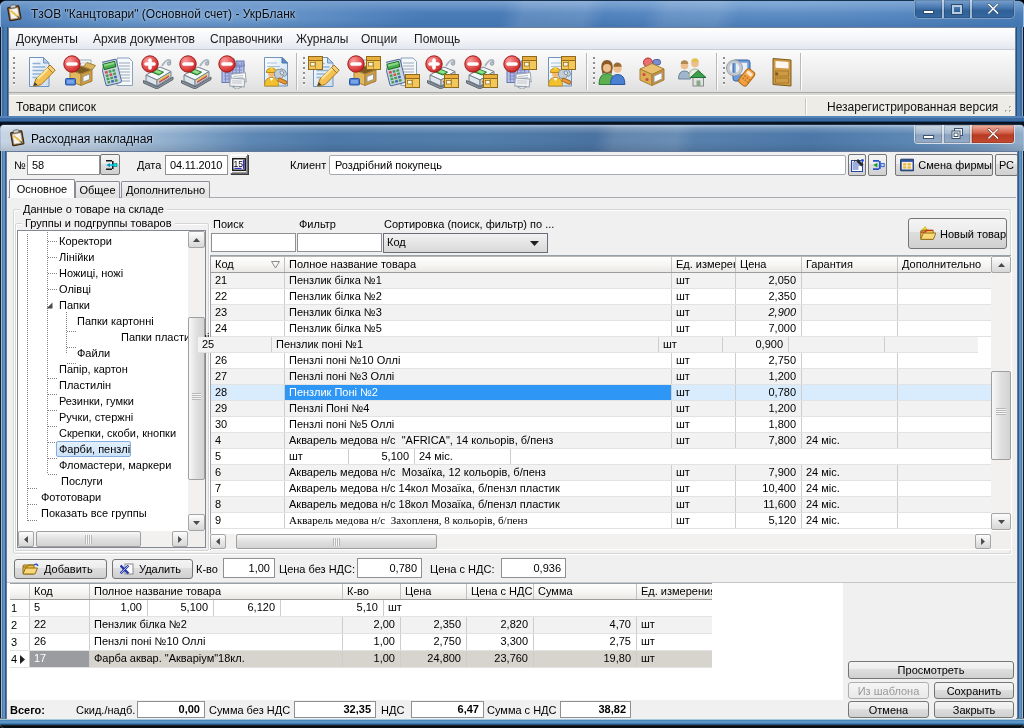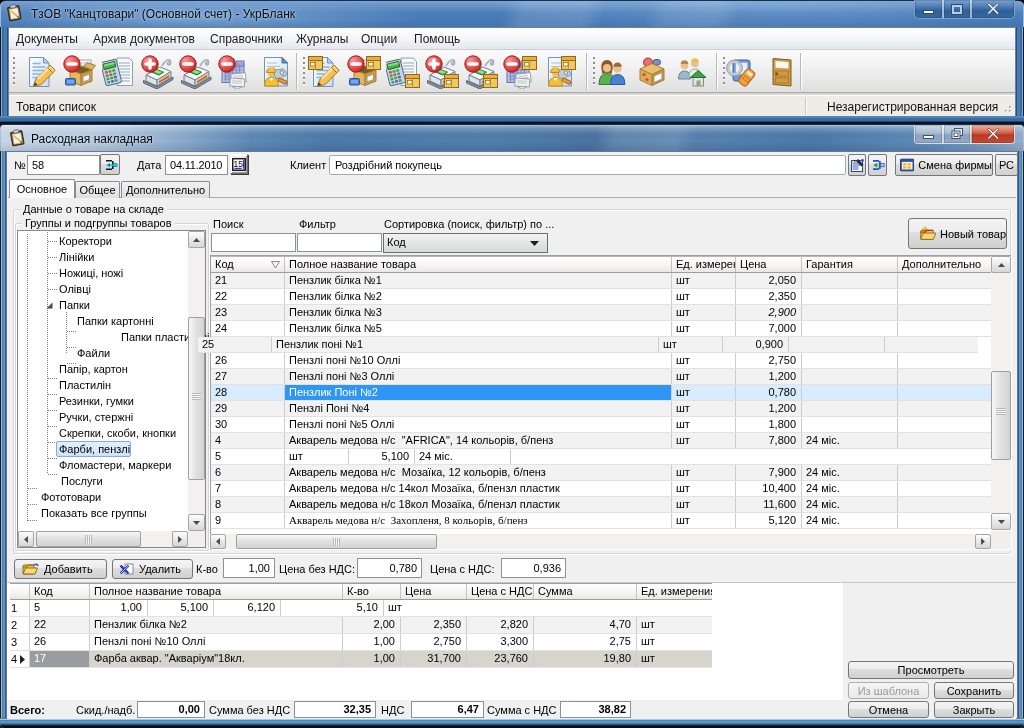--- a/index.html
+++ b/index.html
@@ -811,21 +811,21 @@
 <div class="td num" style="width:103px;">2,75</div>
 <div class="td" style="width:75px;border-right:none;">шт</div>
 </div>
 <div class="trow" style="left:10px;top:651px;width:702px;height:17px;background:#d7d4cd;">
 <div class="td" style="width:20px;padding:0 1px;background:#fff;display:flex;align-items:center;">4<svg width="5" height="9" viewBox="0 0 5 9" style="margin-left:3px;">
               <polygon points="0,0 5,4.5 0,9" fill="#202020"></polygon>
             </svg></div>
 <div class="td" style="width:60px;background:#9a9ca0;color:#fff;">17</div>
 <div class="td" style="width:253px;">Фарба аквар. "Акваріум"18кл.</div>
 <div class="td num" style="width:58px;">1,00</div>
-<div class="td num" style="width:66px;">31,700</div>
+<div class="td num" style="width:66px;">24,800</div>
 <div class="td num" style="width:67px;">23,760</div>
 <div class="td num" style="width:103px;">19,80</div>
 <div class="td" style="width:75px;border-right:none;">шт</div>
 </div>
 </div>
 
     <div class="btn" style="left:848px;top:661px;width:166px;height:18px;">Просмотреть</div>
     <div class="btn dis" style="left:848px;top:682px;width:81px;height:17px;">Из шаблона</div>
     <div class="btn" style="left:934px;top:682px;width:80px;height:17px;">Сохранить</div>
   </div>

